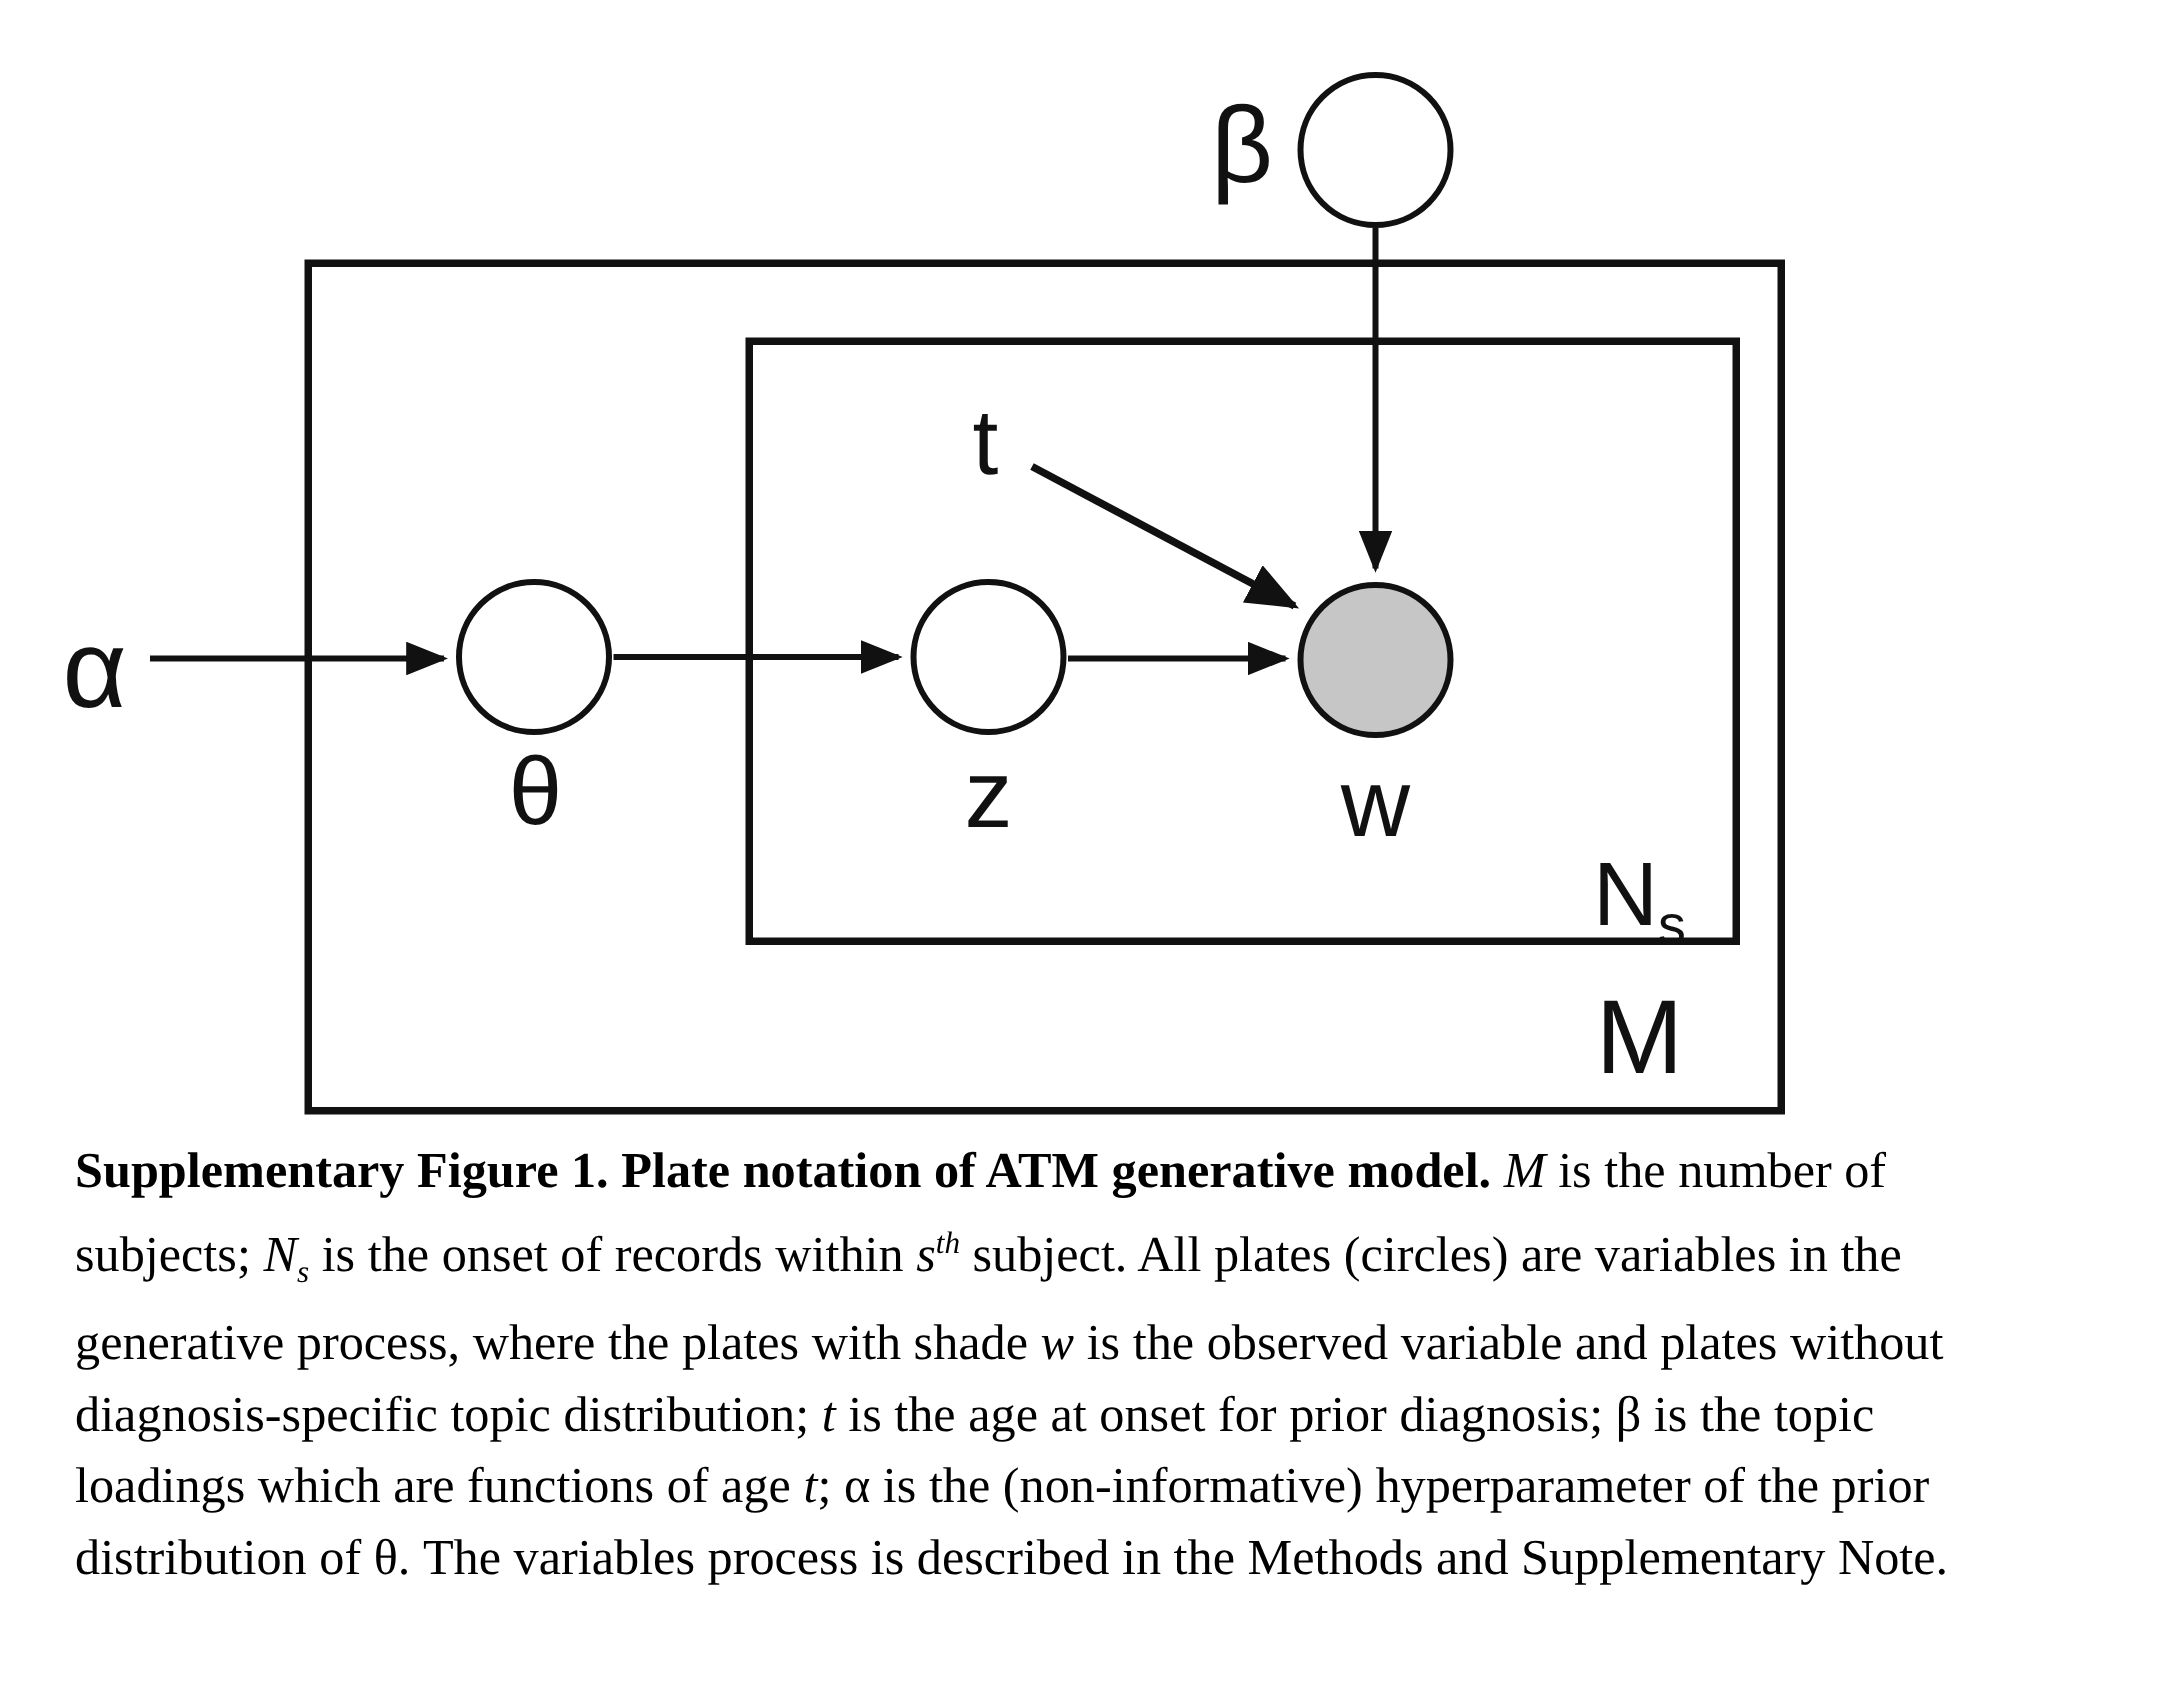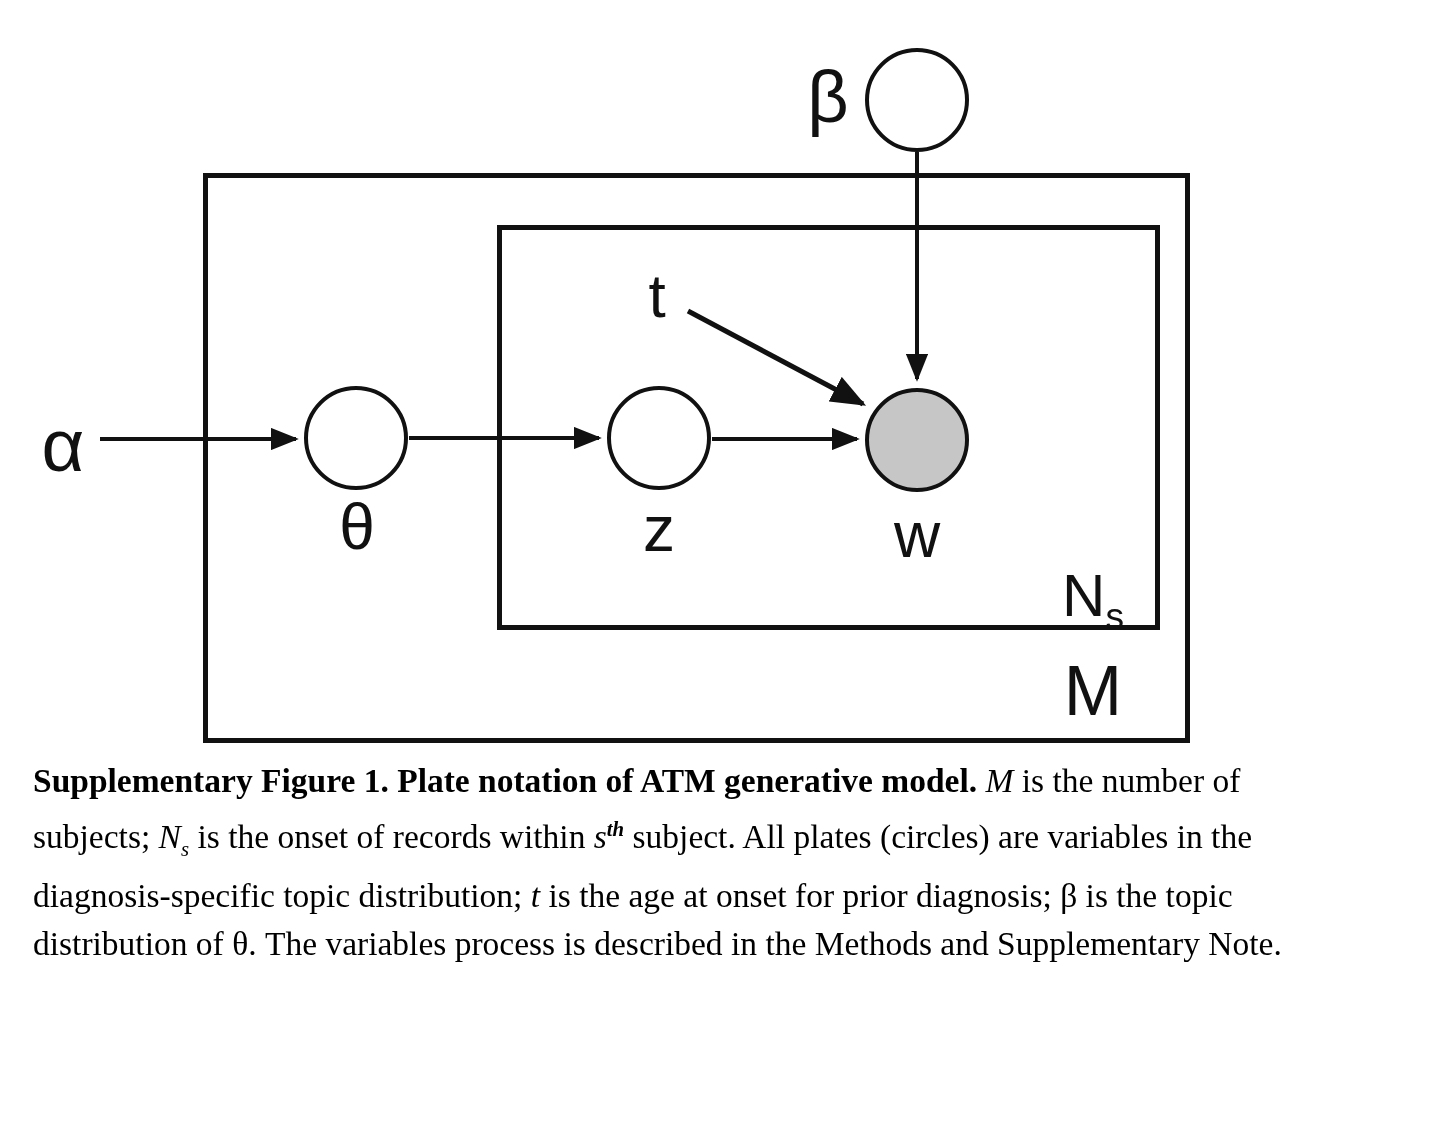--- a/index.html
+++ b/index.html
@@ -18,27 +18,27 @@
   .lbl-alpha{left:63px;top:446px;font-size:74px;}
   .lbl-beta{left:828px;top:97px;font-size:72px;}
   .lbl-theta{left:357px;top:527px;font-size:64px;}
   .lbl-z{left:659px;top:529px;font-size:64px;}
   .lbl-w{left:917px;top:535px;font-size:64px;}
   .lbl-t{left:657px;top:296px;font-size:62px;}
   .lbl-ns{left:1093px;top:601px;font-size:60px;}
   .lbl-ns sub{font-size:0.62em;}
   .lbl-m{left:1093px;top:691px;font-size:70px;}
   .edges{position:absolute;left:0;top:0;pointer-events:none;}
-  .caption{position:absolute;left:33px;top:757px;width:1395px;
+  .caption{position:absolute;left:50px;top:757px;width:1395px;
            font-size:33.5px;line-height:47.6px;}
   .cap-line{white-space:nowrap;}
   .st-b{font-weight:bold;}
   .st-i{font-style:italic;}
   .st-sub{vertical-align:sub;font-size:0.62em;}
-  .st-sup{vertical-align:super;font-size:0.62em;font-weight:bold;}
+  .st-sup{vertical-align:super;font-size:0.62em;}
 </style>
 </head>
 <body>
 
 <div class="page">
 
   <div class="diagram">
 
     <div class="plate outer"></div>
     <div class="plate inner"></div>
@@ -67,17 +67,19 @@
     <div class="dlabel lbl-z">z</div>
     <div class="dlabel lbl-w">w</div>
     <div class="dlabel lbl-t">t</div>
     <div class="dlabel lbl-ns"><span>N</span><sub>s</sub></div>
     <div class="dlabel lbl-m">M</div>
   </div>
 
   <div class="caption">
       <div class="cap-line"><span class="st-b">Supplementary Figure 1. Plate notation of ATM generative model.</span><span> </span><span class="st-i">M</span><span> is the number of</span></div>
       <div class="cap-line"><span>subjects; </span><span class="st-i">N</span><span class="st-i st-sub">s</span><span> is the onset of records within </span><span class="st-i">s</span><span class="st-i st-sup">th</span><span> subject. All plates (circles) are variables in the</span></div>
+      <div class="cap-line"><span>generative process, where the plates with shade </span><span class="st-i">w</span><span> is the observed variable and plates without</span></div>
       <div class="cap-line"><span>diagnosis-specific topic distribution; </span><span class="st-i">t</span><span> is the age at onset for prior diagnosis; β is the topic</span></div>
+      <div class="cap-line"><span>loadings which are functions of age </span><span class="st-i">t</span><span>; α is the (non-informative) hyperparameter of the prior</span></div>
       <div class="cap-line"><span>distribution of θ. The variables process is described in the Methods and Supplementary Note.</span></div>
     </div>
 
 </div>
 
 </body></html>

